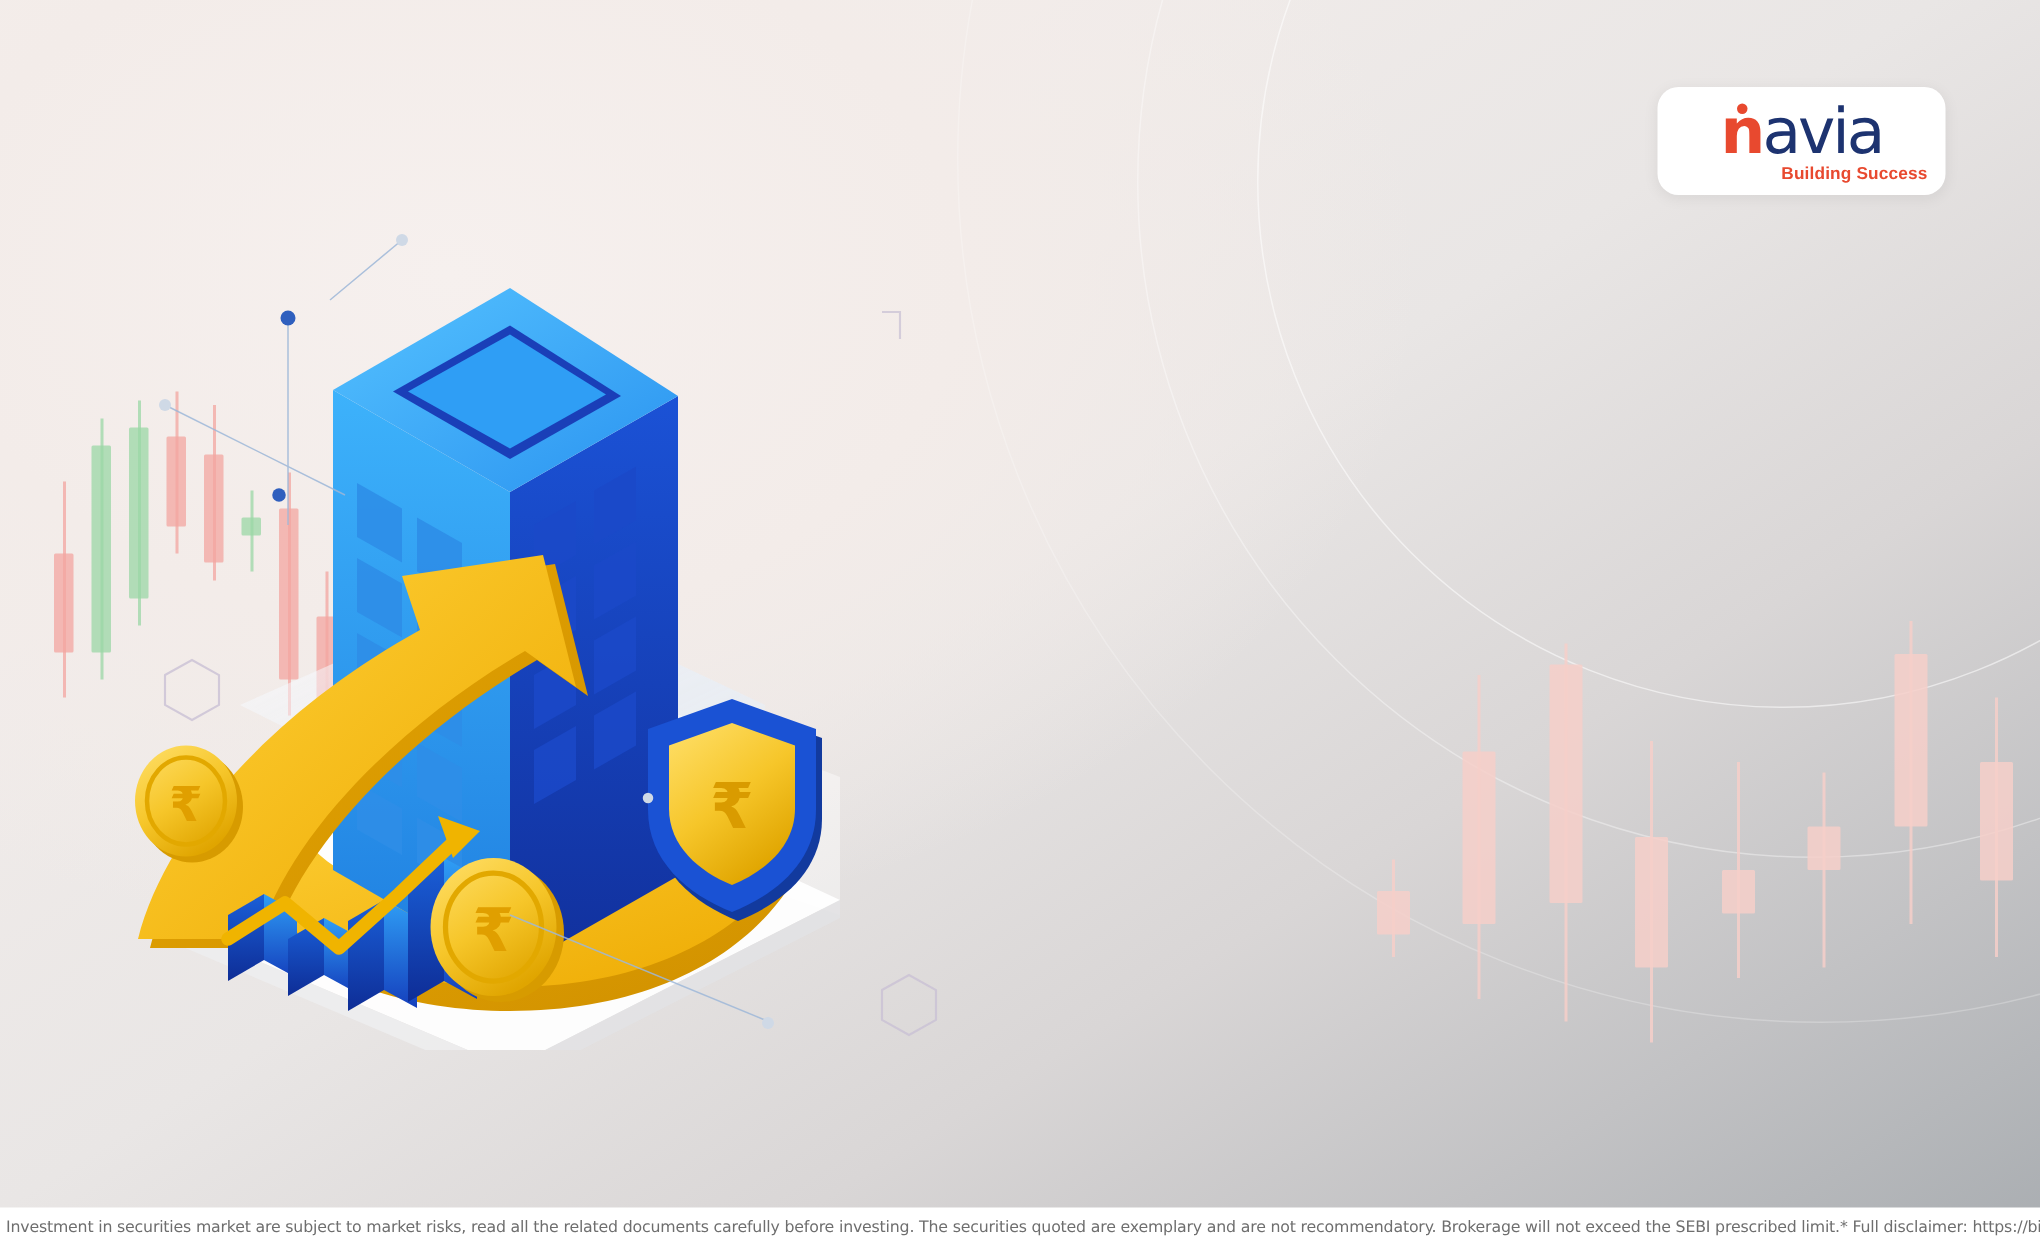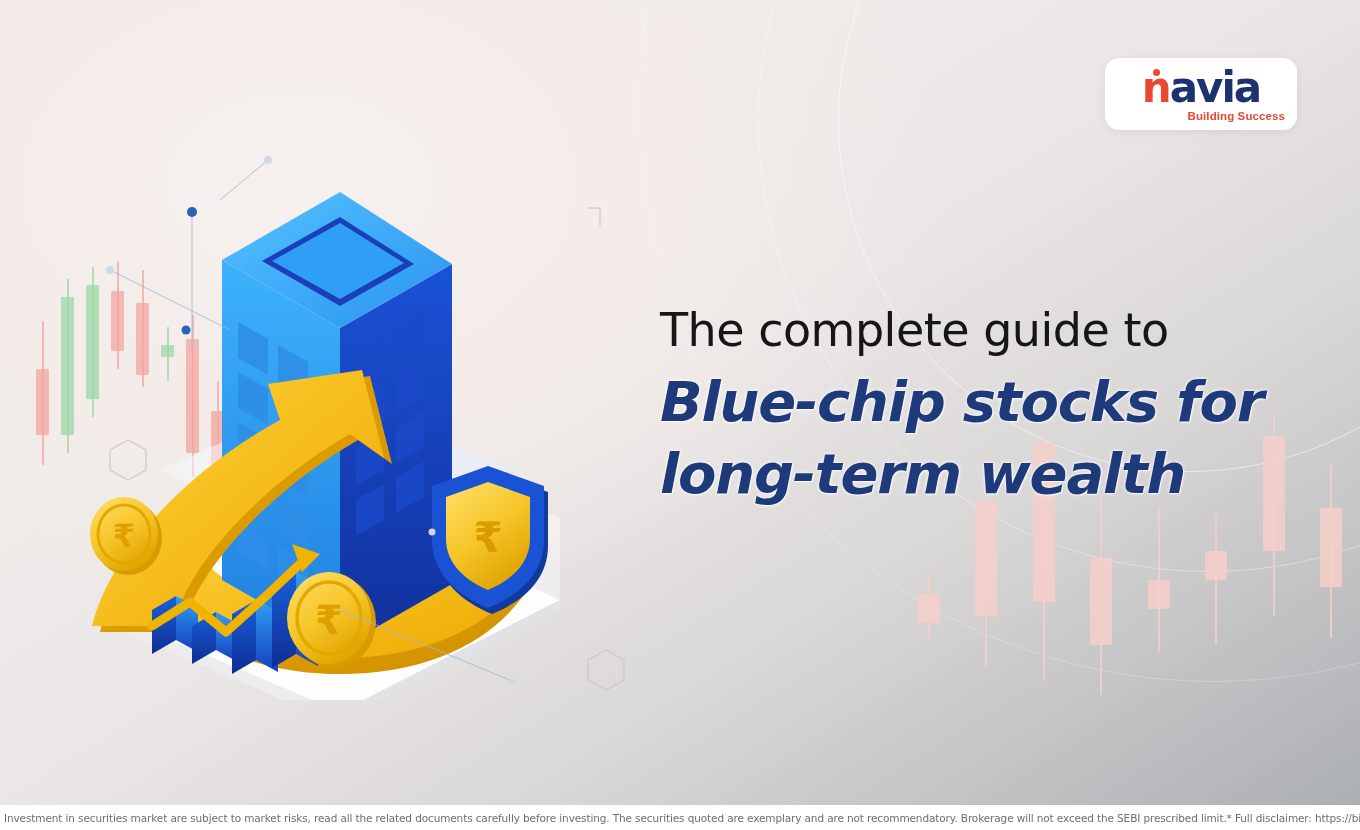--- a/index.html
+++ b/index.html
@@ -37,21 +37,21 @@
   }
   .logo-wordmark{display:flex;align-items:flex-end;line-height:1;position:relative;}
   .logo-n{
     font-size:42px;font-weight:700;color:#e8492f;letter-spacing:-2px;
     font-family:"DejaVu Sans",sans-serif;position:relative;
   }
   .logo-dot{
     position:absolute;top:2px;left:11px;width:7px;height:7px;border-radius:50%;background:#e8492f;
   }
   .logo-rest{
-    font-size:42px;font-weight:700;color:#1d3370;letter-spacing:-2px;
+    font-size:42px;font-weight:400;color:#1d3370;letter-spacing:-2px;
     font-family:"DejaVu Sans",sans-serif;
   }
   .logo-tag{
     font-size:11.5px;font-weight:700;color:#e8492f;margin-top:1px;
     align-self:flex-end;margin-right:12px;letter-spacing:.1px;
   }
 
   
   .headline{position:absolute;left:660px;top:306px;width:660px;}
   .hl-1{
@@ -329,23 +329,18 @@
 
   <div class="logo-card">
     <div class="logo-wordmark">
       <span class="logo-n">n</span>
       <span class="logo-dot"></span>
       <span class="logo-rest">avia</span>
     </div>
     <div class="logo-tag">Building Success</div>
   </div>
 
-  <div class="headline">
-    <div class="hl-1">The complete guide to</div>
-    <div class="hl-2">Blue-chip stocks for</div>
-    <div class="hl-3">long-term wealth</div>
-  </div>
 
   <div class="disclaimer">
     <span class="disclaimer-text">Investment in securities market are subject to market risks, read all the related documents carefully before investing. The securities quoted are exemplary and are not recommendatory. Brokerage will not exceed the SEBI prescribed limit.* Full disclaimer: https://bit.ly/naviadisclaimer</span>
   </div>
 
 </div>
 
 </body></html>

